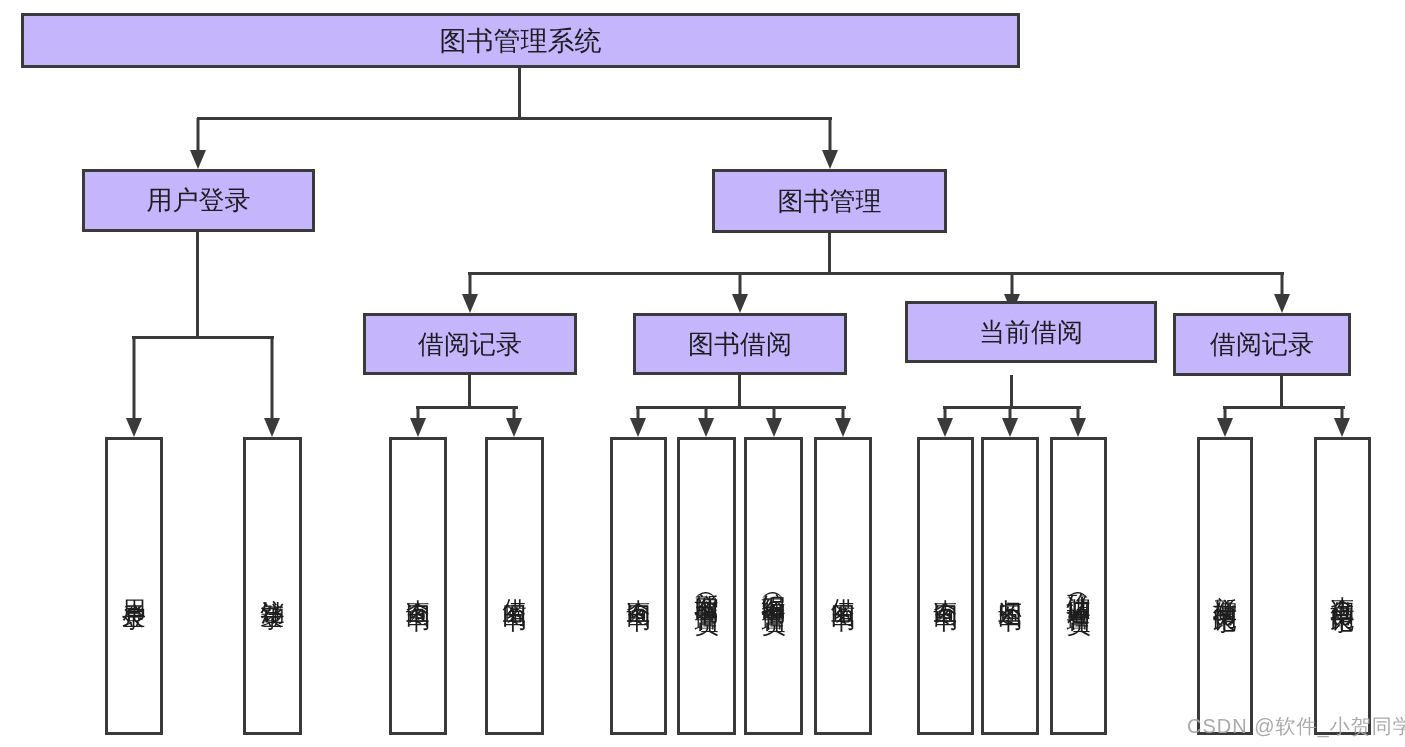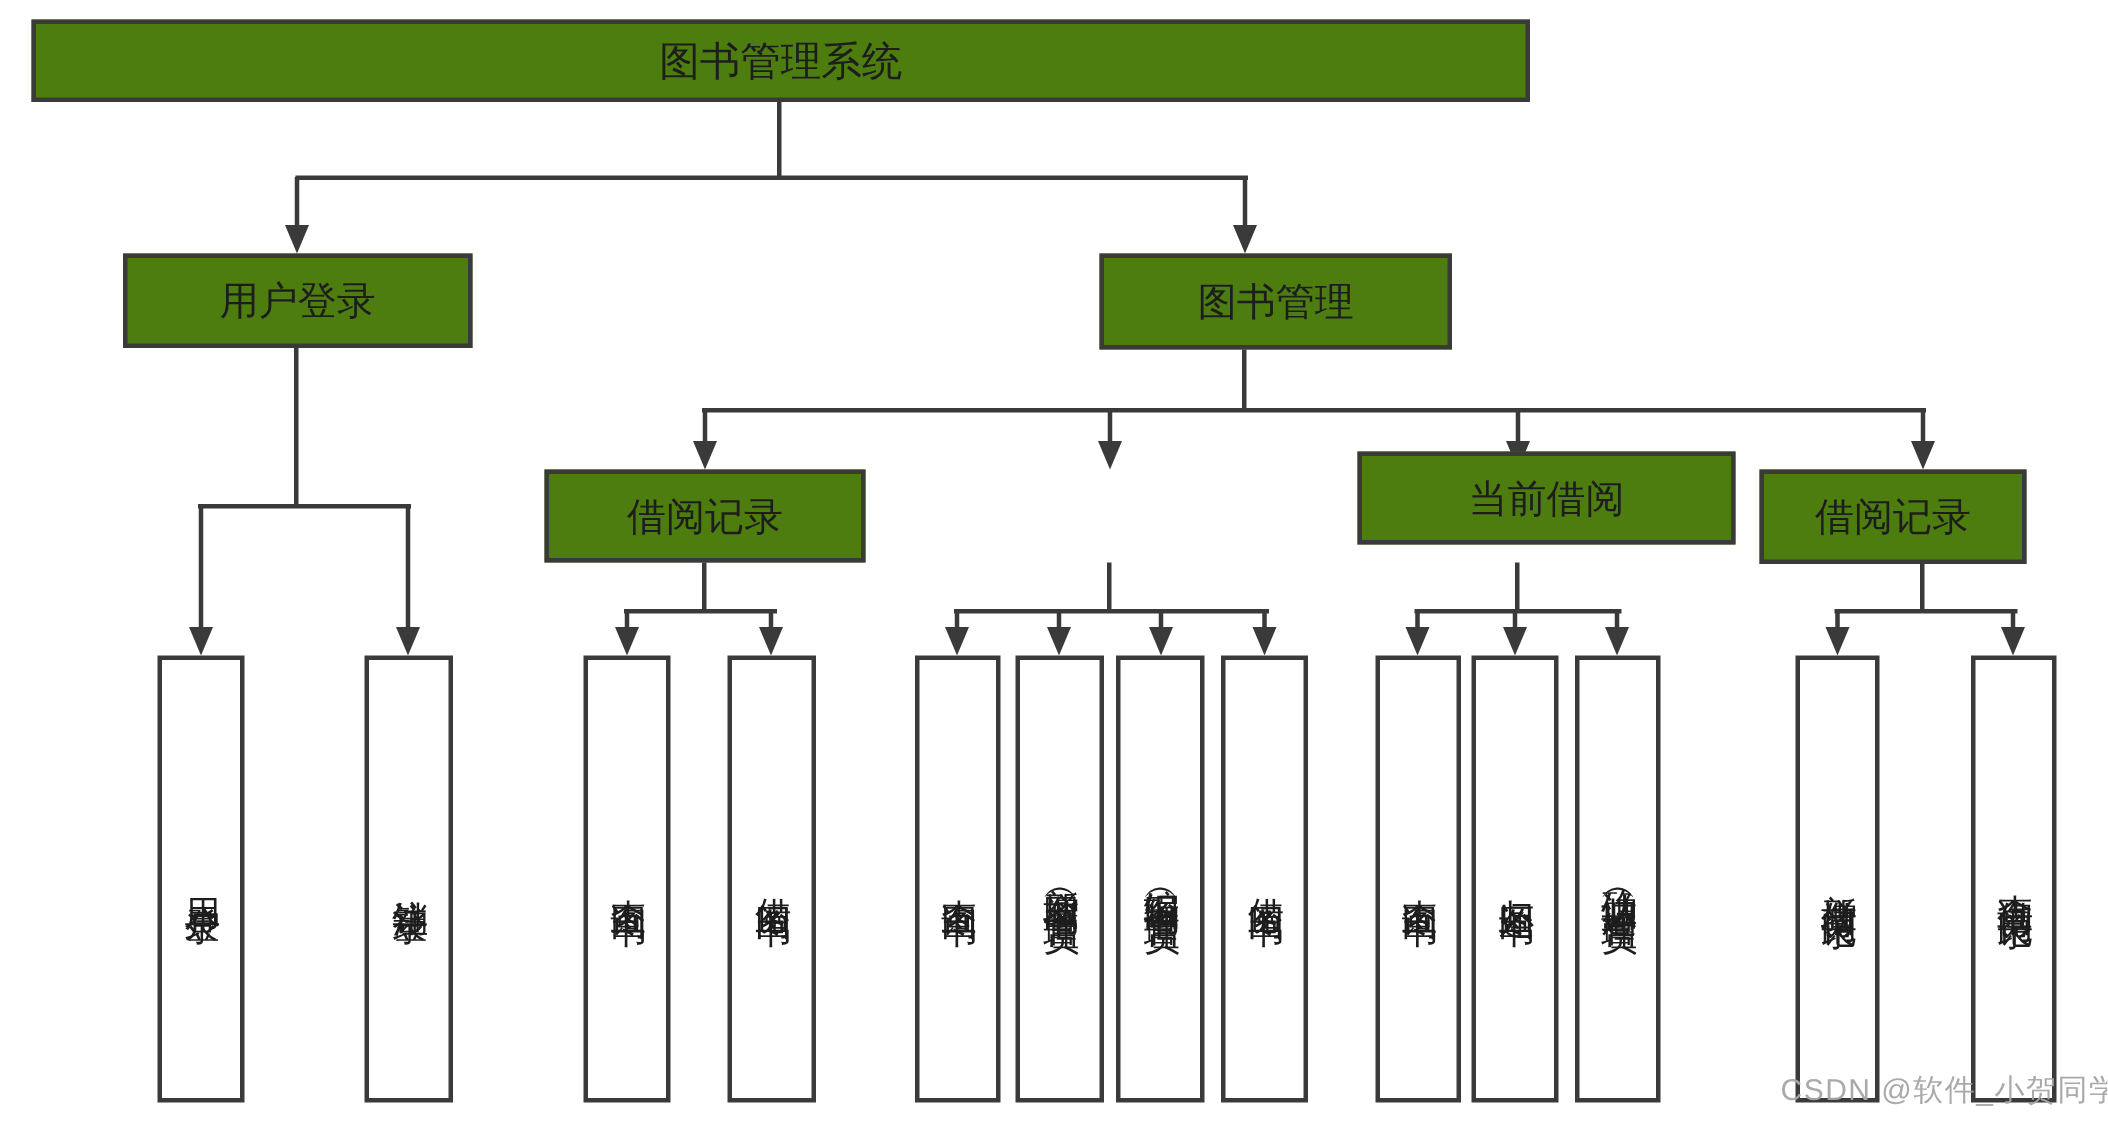--- a/index.html
+++ b/index.html
@@ -13,21 +13,21 @@
     width:1405px;height:747px;
     background:#ffffff;
     font-family:"Liberation Sans", sans-serif;
     color:var(--text);
     overflow:hidden;
   }
   .node{
     position:absolute;
     box-sizing:border-box;
     border:3px solid var(--line);
-    background:#4d7c0f;
+    background:#c4b5fd;
     display:flex;
     align-items:center;
     justify-content:center;
     font-size:26px;
     color:var(--text);
     white-space:nowrap;
   }
   .node.root{font-size:27px;}
   .leaf{
     position:absolute;
@@ -75,35 +75,36 @@
 <div class="canvas">
 
   <div class="node root" style="left:21px;top:13px;width:999px;height:55px">图书管理系统</div>
 
   <div class="vl" style="left:518px;top:67px;height:52px"></div>
   <div class="hl" style="left:197px;top:117px;width:635px"></div>
   <div class="arrow" style="left:190px;top:118px;height:51px"></div>
   <div class="arrow" style="left:822px;top:118px;height:51px"></div>
 
   <div class="node" style="left:82px;top:169px;width:233px;height:63px">用户登录</div>
-  <div class="node" style="left:733px;top:169px;width:235px;height:64px">图书管理</div>
+  <div class="node" style="left:712px;top:169px;width:235px;height:64px">图书管理</div>
 
   <div class="vl" style="left:196px;top:232px;height:106px"></div>
   <div class="hl" style="left:132px;top:336px;width:142px"></div>
   <div class="arrow" style="left:126px;top:338px;height:99px"></div>
   <div class="arrow" style="left:264px;top:338px;height:99px"></div>
 
   <div class="vl" style="left:828px;top:233px;height:41px"></div>
   <div class="hl" style="left:468px;top:272px;width:816px"></div>
   <div class="arrow" style="left:462px;top:274px;height:39px"></div>
   <div class="arrow" style="left:732px;top:274px;height:39px"></div>
   <div class="arrow" style="left:1004px;top:274px;height:39px"></div>
   <div class="arrow" style="left:1274px;top:274px;height:39px"></div>
 
   <div class="node" style="left:363px;top:313px;width:214px;height:62px">借阅记录</div>
+  <div class="node" style="left:633px;top:313px;width:214px;height:62px">图书借阅</div>
   <div class="node" style="left:905px;top:301px;width:252px;height:62px">当前借阅</div>
   <div class="node" style="left:1173px;top:313px;width:178px;height:63px">借阅记录</div>
 
   <div class="vl" style="left:468px;top:375px;height:33px"></div>
   <div class="hl" style="left:416px;top:406px;width:102px"></div>
   <div class="arrow" style="left:410px;top:408px;height:29px"></div>
   <div class="arrow" style="left:506px;top:408px;height:29px"></div>
 
   <div class="vl" style="left:738px;top:375px;height:33px"></div>
   <div class="hl" style="left:636px;top:406px;width:210px"></div>

